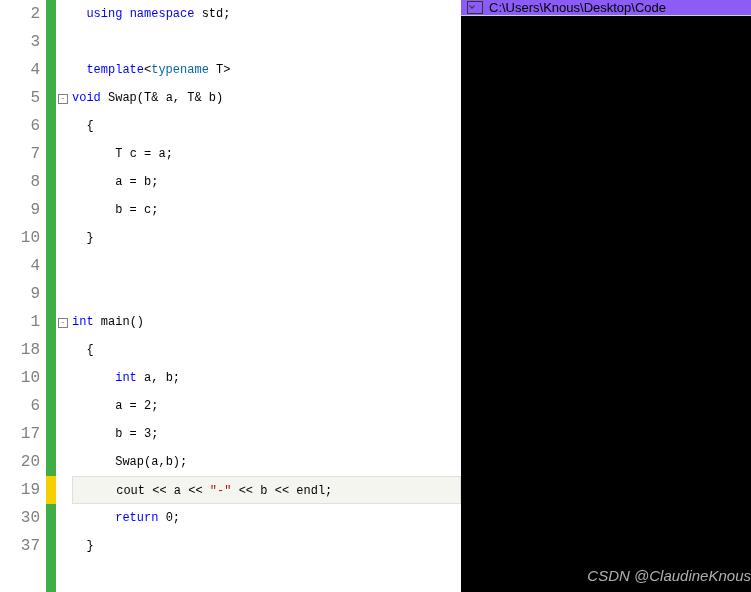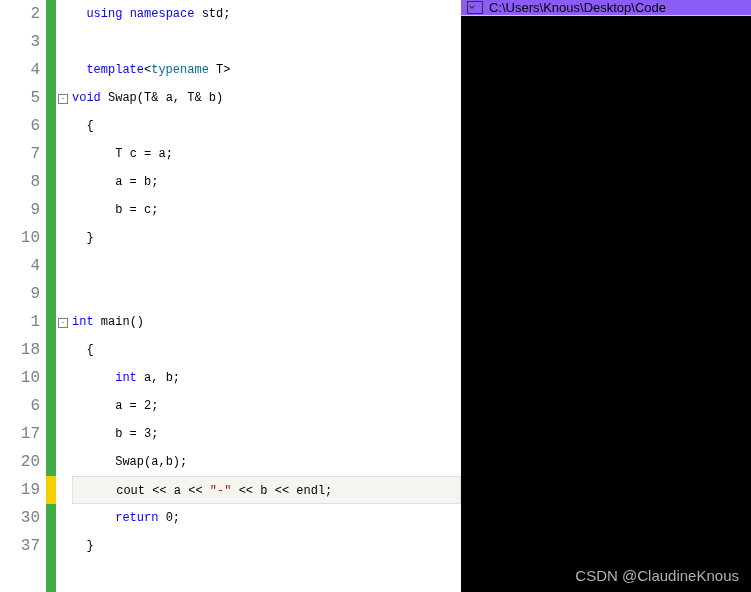--- a/index.html
+++ b/index.html
@@ -30,21 +30,21 @@
     .str { color: #a31515; }
     .num { color: #000; }
     .punct { color: #000; }
     .ident { color: #000; }
     .console-pane { flex: 1; background: #000; color: #c0c0c0; position: relative; font-family: 'SimSun', 'NSimSun', monospace; }
     .console-titlebar { height: 16px; background: #8b5cf6; border-bottom: 1px solid #d0d0d0; display: flex; align-items: center; padding-left: 6px; font-family: 'Segoe UI', sans-serif; font-size: 13px; color: #000; }
     .console-icon { width: 16px; height: 13px; border: 1px solid #333; margin-right: 6px; position: relative; display:inline-block; }
     .console-icon::before { content:''; position:absolute; top:2px; left:2px; width:3px; height:3px; border-left:1px solid #333; border-bottom:1px solid #333; transform: rotate(-45deg); }
     .console-body { padding: 4px 2px; font-size: 17px; line-height: 22px; white-space: pre; letter-spacing: 1px; }
     .cursor { display:inline-block; width: 10px; height: 4px; background: #c0c0c0; vertical-align: baseline; margin-left: 2px; }
-    .watermark { position: absolute; bottom: 8px; right: 12px; color: #b0b0b0; font-family: Arial, sans-serif; font-size: 15px; }
+    .watermark { position: absolute; bottom: 8px; right: 0; color: #b0b0b0; font-family: Arial, sans-serif; font-size: 15px; font-style: italic; }
   </style>
 </head>
 <body>
 
 <div class="container">
   <div class="editor-pane">
     <div class="gutter" id="gutter">
         <div>2</div>
         <div>3</div>
         <div>4</div>

